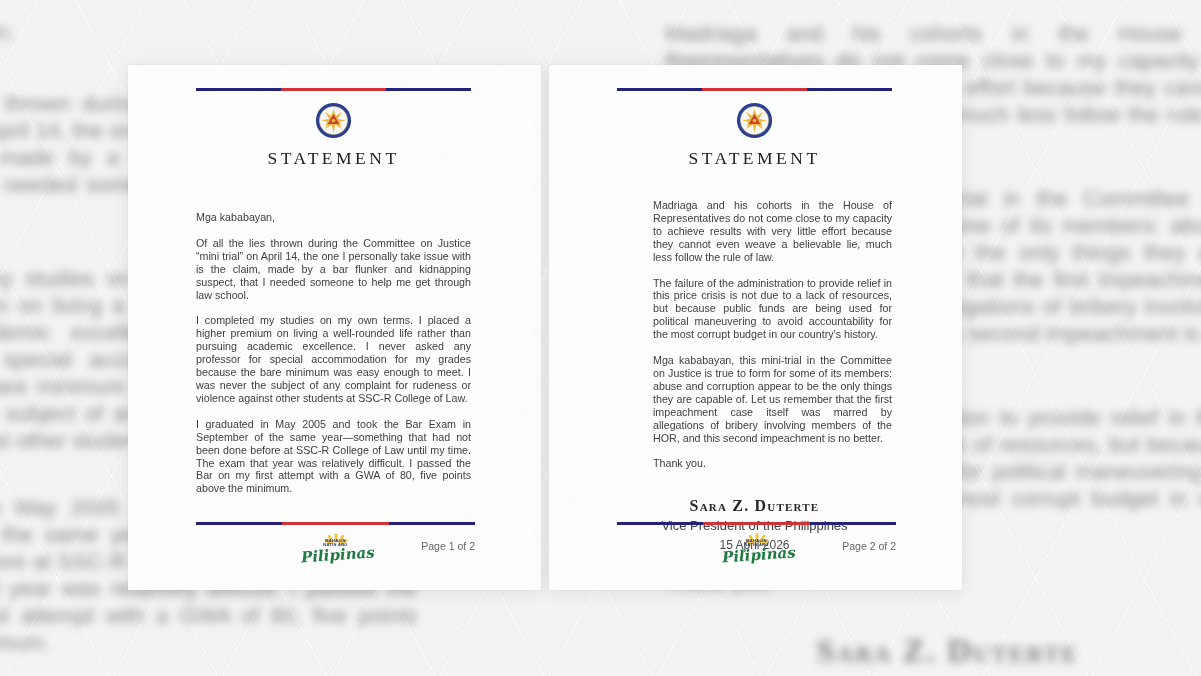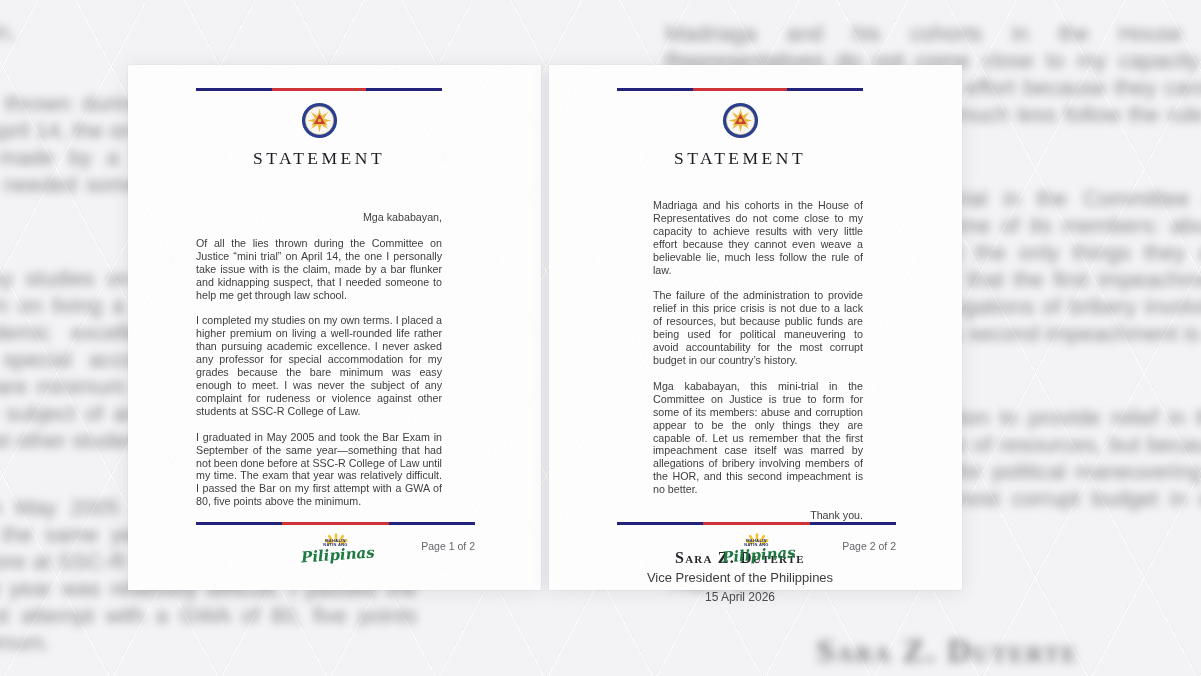--- a/index.html
+++ b/index.html
@@ -35,39 +35,39 @@
   .page {
     position:absolute; top:65px; height:525px; width:413px; z-index:2;
     background-color:#fdfdfe;
     background-image:
       repeating-linear-gradient(62deg, rgba(255,255,255,0.6) 0 1px, rgba(0,0,0,0.010) 1px 2px, transparent 2px 96px),
       repeating-linear-gradient(-62deg, rgba(255,255,255,0.6) 0 1px, rgba(0,0,0,0.010) 1px 2px, transparent 2px 96px);
     box-shadow:0 2px 18px rgba(50,50,80,.10), 0 0 0 1px rgba(0,0,0,0.02);
   }
   .page-1 { left:128px; }
   .page-2 { left:549px; }
-  .page-inner { padding:0 99px 0 68px; }
+  .page-inner { padding:0 70px 0 68px; }
 
   .header-rule, .footer-rule {
     height:3px;
     background:linear-gradient(90deg,#23237b 0%,#23237b 31%,#cf3338 31%,#cf3338 69%,#23237b 69%,#23237b 100%);
   }
   .header-rule { margin-top:23px; }
 
   .seal { display:block; margin:11px auto 0; width:37px; height:37px; }
 
   .page-title {
     text-align:center; font-family:"Liberation Serif", serif;
     font-size:17.5px; letter-spacing:3.5px; color:#1d1d22; margin-top:9px; font-weight:400;
   }
 
   .body { margin-top:42px; font-size:10.7px; line-height:12.9px; color:#3e3e40; }
   .page-2 .body { margin-top:30px;margin-left:36px; }
   .body p { margin:0 0 13px; text-align:justify; }
-  .body p.salutation, .body p.closing { text-align:right; }
+  .body p.salutation, .body p.closing { text-align:left; }
 
   .sig { text-align:center; margin-top:27px; }
   .sig-name {
     font-family:"Liberation Serif", serif; font-variant:small-caps; font-weight:700;
     font-size:16px; letter-spacing:1.2px; color:#26262b; line-height:18px;
   }
   .sig-title { font-size:13px; margin-top:3px; color:#3e3e40; }
   .sig-date  { font-size:12px; margin-top:5px; color:#4a4a4d; }
 
   .page-footer { position:absolute; left:68px; right:66px; bottom:14px; }

